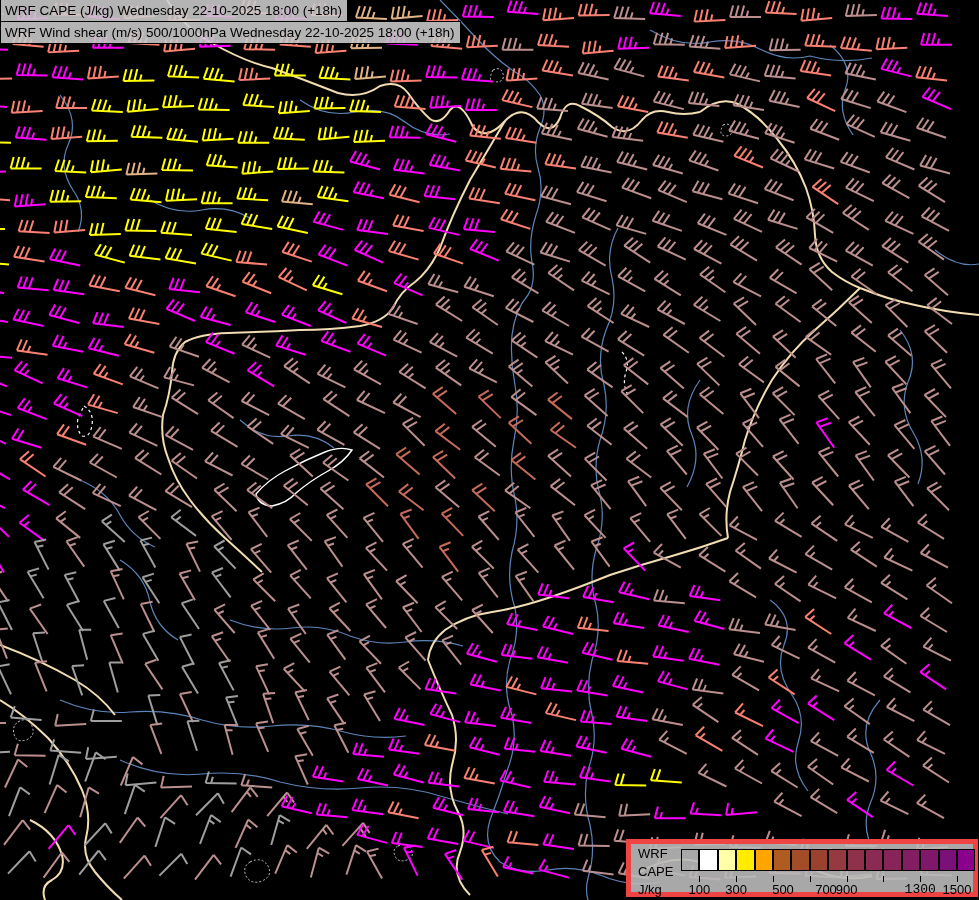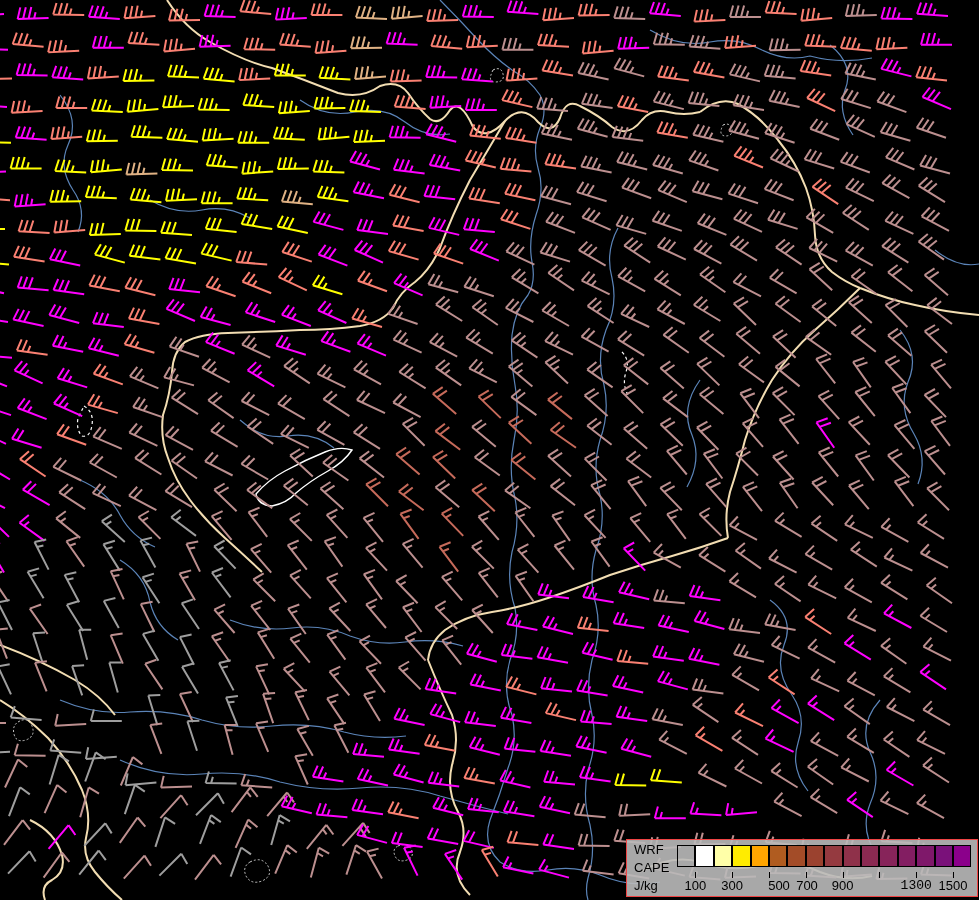--- a/index.html
+++ b/index.html
@@ -6,21 +6,21 @@
   #stage{position:relative;width:979px;height:900px;background:#000;overflow:hidden;
          font-family:"Liberation Sans",sans-serif;}
   #mapsvg{position:absolute;left:0;top:0;}
   
   #titlebox{position:absolute;left:0;top:0;z-index:5;}
   .tstrip{display:table;background:rgba(205,205,205,0.88);border:1px solid #000;
           color:#000;font-size:13.5px;line-height:17px;padding:2px 5px 2px 4px;
           white-space:nowrap;margin-top:-1px;}
   
   #legend{position:absolute;left:626px;top:839px;width:352px;height:58px;z-index:5;
-          background:rgba(186,186,186,0.9);border:1px solid #ef4444;box-sizing:border-box;}
+          background:rgba(186,186,186,0.9);border:5px solid #ef4444;box-sizing:border-box;}
   #legendlabels{position:absolute;left:7px;top:1px;color:#000;font-size:13px;line-height:18px;}
   #legendlabels div{white-space:nowrap;}
   #legendstrip{position:absolute;left:50px;top:5px;height:22px;}
   .lbox{position:absolute;top:0;width:18.4px;height:22px;border:1px solid #000;box-sizing:border-box;}
   .ltick{position:absolute;top:27px;width:1px;height:6px;background:#000;}
   .llab{position:absolute;top:33px;color:#000;font-size:13px;transform:translateX(-50%);white-space:nowrap;text-align:right;}
 </style>
 </head>
 <body>
 
@@ -820,20 +820,24 @@
         <path d="M720.4,879.6 L689.5,876.9 M689.5,876.9 l4.1,-11.3 M695.0,877.4 l2.2,-6.1" fill="none" stroke="#bc8f8f" stroke-width="2"></path>
         <path d="M756.0,876.6 L725.0,877.7 M725.0,877.7 l2.7,-11.7 M730.5,877.5 l1.5,-6.3" fill="none" stroke="#bc8f8f" stroke-width="2"></path>
         <path d="M800.6,873.6 L769.6,873.1 M769.6,873.1 l3.3,-11.5 M775.1,873.2 l1.8,-6.2" fill="none" stroke="#bc8f8f" stroke-width="2"></path>
         <path d="M836.2,877.6 L805.3,875.4 M805.3,875.4 l3.9,-11.3 M810.8,875.8 l2.1,-6.1" fill="none" stroke="#bc8f8f" stroke-width="2"></path>
         <path d="M871.8,874.6 L840.9,876.8 M840.9,876.8 l2.3,-11.8 M846.4,876.4 l1.2,-6.4" fill="none" stroke="#bc8f8f" stroke-width="2"></path>
         <path d="M907.4,878.6 L876.4,879.1 M876.4,879.1 l2.9,-11.6 M881.9,879.0 l1.6,-6.3" fill="none" stroke="#bc8f8f" stroke-width="2"></path>
         <path d="M952.0,875.6 L921.0,874.5 M921.0,874.5 l3.5,-11.5 M926.5,874.7 l1.9,-6.2" fill="none" stroke="#bc8f8f" stroke-width="2"></path>
       </g>
   </svg>
 
+  <div id="titlebox">
+    <div class="tstrip">WRF CAPE (J/kg) Wednesday 22-10-2025 18:00 (+18h)</div>
+    <div class="tstrip">WRF Wind shear (m/s) 500/1000hPa Wednesday 22-10-2025 18:00 (+18h)</div>
+  </div>
 
   <div id="legend">
     <div id="legendlabels">
       <div>WRF</div>
       <div>CAPE</div>
       <div>J/kg</div>
     </div>
     <div id="legendstrip">
         <div class="lbox" style="left: 0px; background: transparent;"></div>
         <div class="lbox" style="left: 18.4px; background: rgb(255, 255, 255);"></div>
@@ -851,21 +855,21 @@
         <div class="lbox" style="left: 239.2px; background: rgb(127, 24, 106);"></div>
         <div class="lbox" style="left: 257.6px; background: rgb(122, 17, 122);"></div>
         <div class="lbox" style="left: 276px; background: rgb(139, 0, 139);"></div>
         <div class="ltick" style="left: 18.4px;"></div>
         <div class="llab" style="left: 18.4px;">100</div>
         <div class="ltick" style="left: 55.2px;"></div>
         <div class="llab" style="left: 55.2px;">300</div>
         <div class="ltick" style="left: 92px;"></div>
         <div class="llab" style="left: 102px;">500</div>
         <div class="ltick" style="left: 128.8px;"></div>
-        <div class="llab" style="left: 130px;">700</div>
+        <div class="llab" style="left: 145px;">700</div>
         <div class="ltick" style="left: 165.6px;"></div>
         <div class="llab" style="left: 165.6px;">900</div>
         <div class="ltick" style="left: 202.4px;"></div>
         <div class="llab" style="left: 202.4px; margin-top: 40px;">1100</div>
         <div class="ltick" style="left: 239.2px;"></div>
         <div class="llab" style="left: 239.2px; font-family: Liberation Mono, monospace;">1300</div>
         <div class="ltick" style="left: 276px;"></div>
         <div class="llab" style="left: 276px;">1500</div>
       </div>
   </div>

